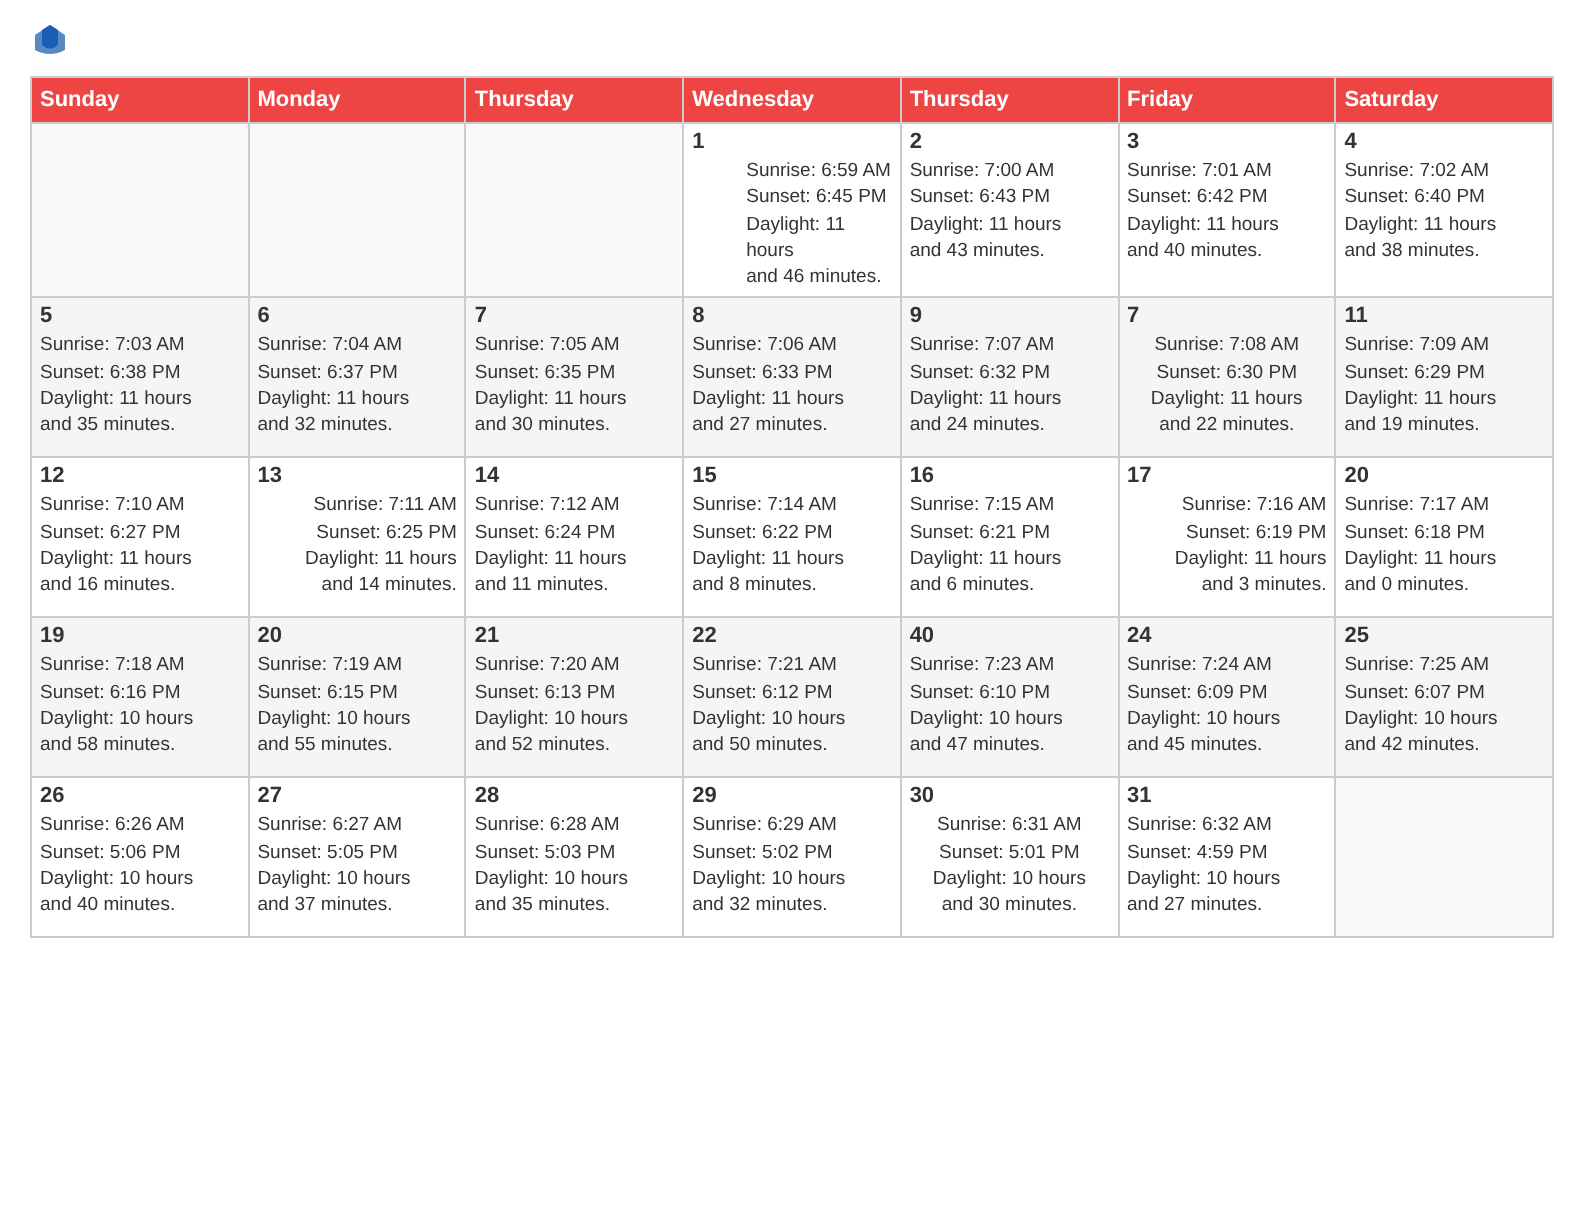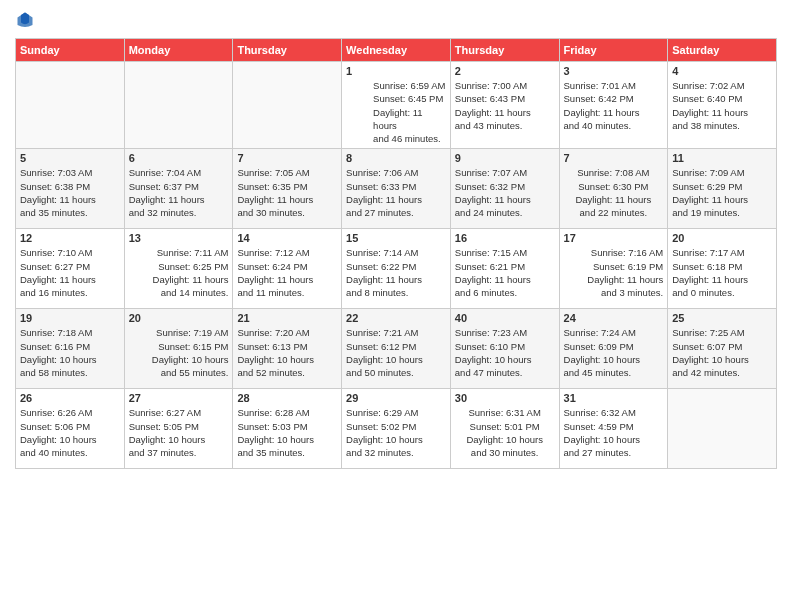--- a/index.html
+++ b/index.html
@@ -264,21 +264,21 @@
         <tr>
           <td>
             <span class="day-num">19</span>
             <div class="day-info" style="white-space: pre-line;">Sunrise: 7:18 AM
 Sunset: 6:16 PM
 Daylight: 10 hours
 and 58 minutes.</div>
           </td>
           <td>
             <span class="day-num">20</span>
-            <div class="day-info" style="white-space: pre-line; text-align: right;">Sunrise: 7:19 AM
+            <div class="day-info" style="white-space: pre-line;">Sunrise: 7:19 AM
 Sunset: 6:15 PM
 Daylight: 10 hours
 and 55 minutes.</div>
           </td>
           <td>
             <span class="day-num">21</span>
             <div class="day-info" style="white-space: pre-line;">Sunrise: 7:20 AM
 Sunset: 6:13 PM
 Daylight: 10 hours
 and 52 minutes.</div>

